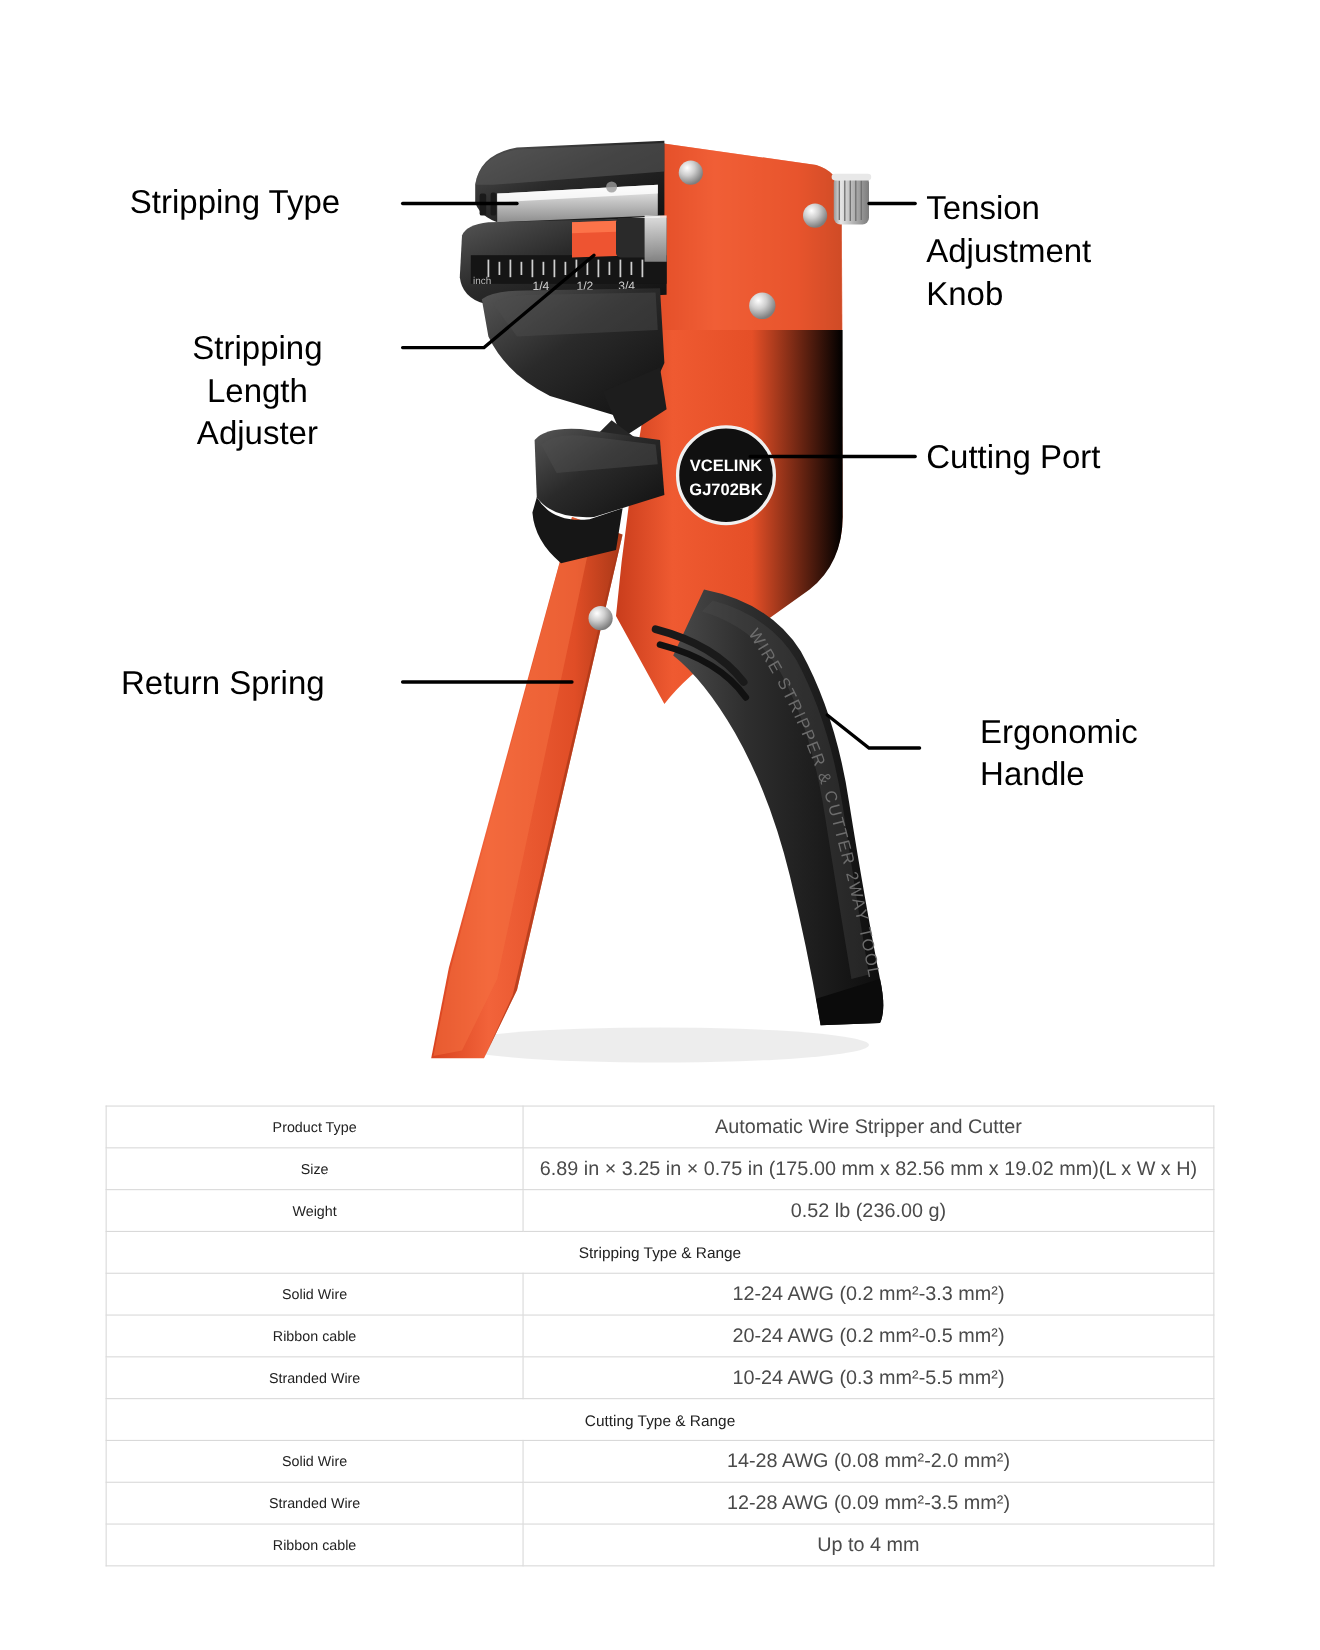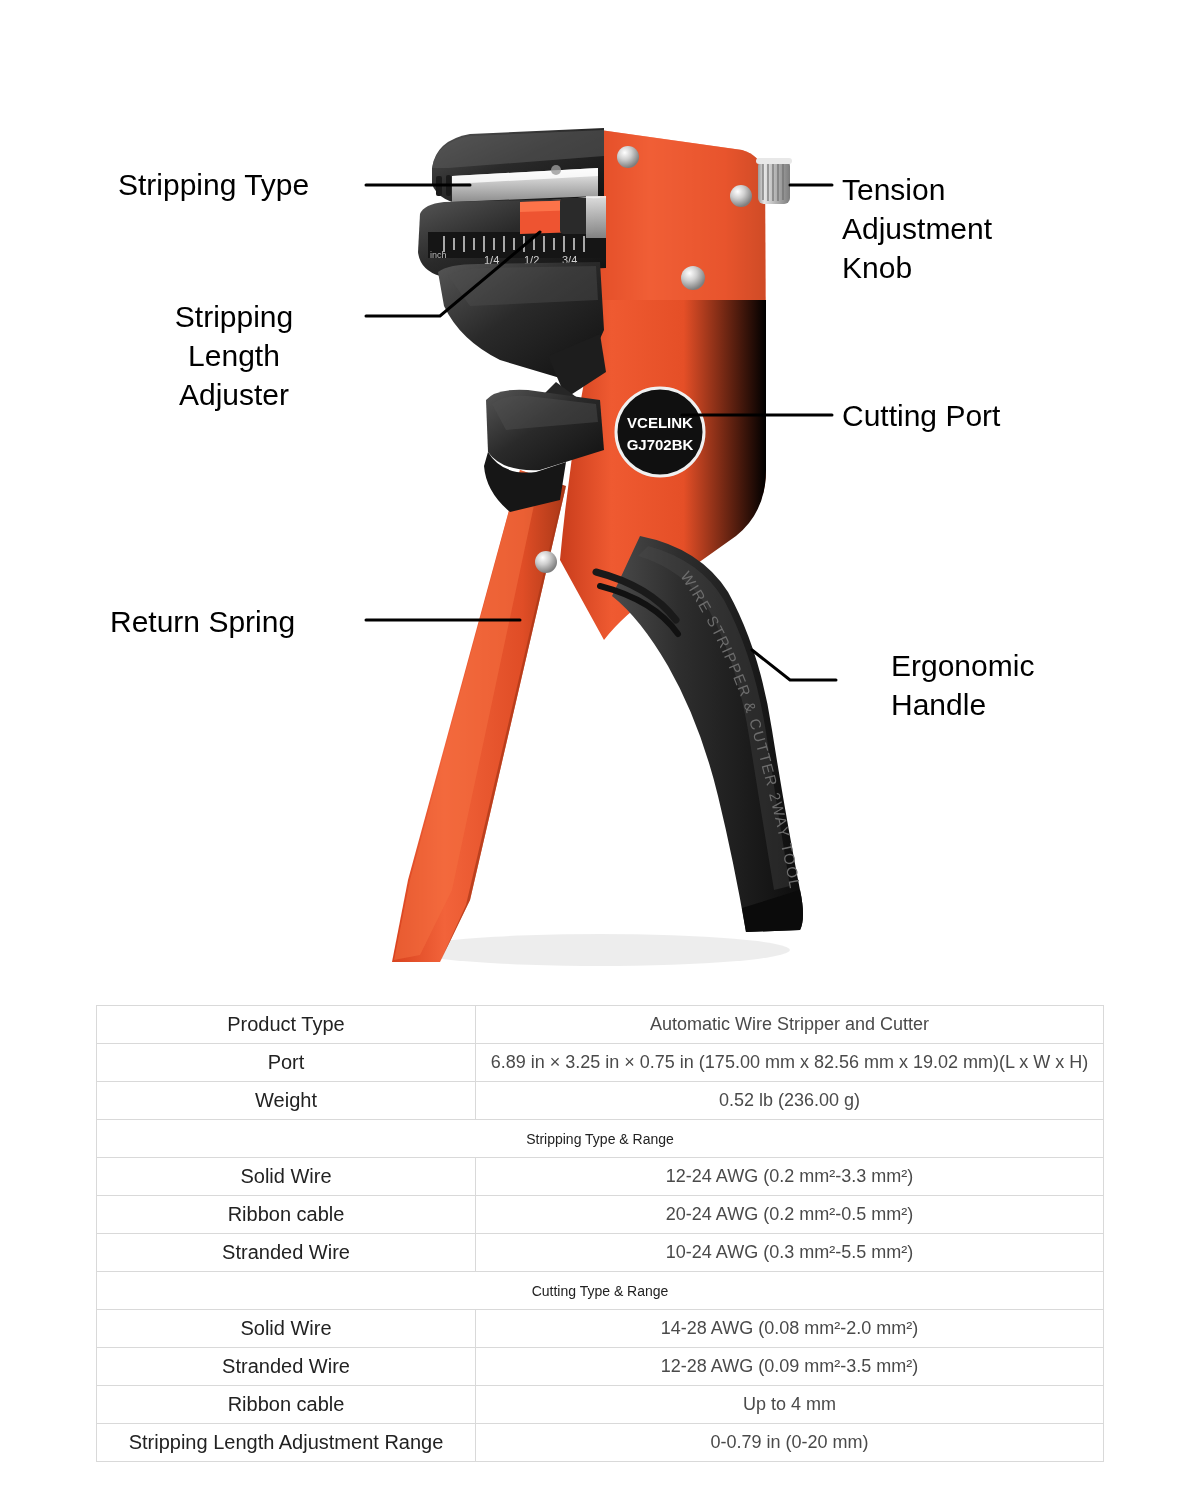--- a/index.html
+++ b/index.html
@@ -78,21 +78,21 @@
     border: 1px solid #d9d9d9;
     height: 37px;
     padding: 0 6px;
     text-align: center;
     vertical-align: middle;
     font-size: 16px;
     color: #404040;
   }
   #spec-table td.label-cell {
     width: 366px;
-    font-size: 20px;
+    font-size: 13px;
     color: #222222;
   }
   #spec-table td.value-cell {
     font-size: 18px;
     color: #4a4a4a;
   }
   #spec-table td.section-cell {
     font-size: 14px;
     color: #222222;
   }
@@ -293,21 +293,21 @@
 Handle</div>
 </div>
 
 <table id="spec-table">
   <tbody id="spec-body">
       <tr>
         <td class="label-cell">Product Type</td>
         <td class="value-cell">Automatic Wire Stripper and Cutter</td>
       </tr>
       <tr>
-        <td class="label-cell">Port</td>
+        <td class="label-cell">Size</td>
         <td class="value-cell">6.89 in × 3.25 in × 0.75 in (175.00 mm x 82.56 mm x 19.02 mm)(L x W x H)</td>
       </tr>
       <tr>
         <td class="label-cell">Weight</td>
         <td class="value-cell">0.52 lb (236.00 g)</td>
       </tr>
       <tr>
         <td class="section-cell" colspan="2">Stripping Type &amp; Range</td>
       </tr>
       <tr>
@@ -330,18 +330,14 @@
         <td class="value-cell">14-28 AWG (0.08 mm²-2.0 mm²)</td>
       </tr>
       <tr>
         <td class="label-cell">Stranded Wire</td>
         <td class="value-cell">12-28 AWG (0.09 mm²-3.5 mm²)</td>
       </tr>
       <tr>
         <td class="label-cell">Ribbon cable</td>
         <td class="value-cell">Up to 4 mm</td>
       </tr>
-      <tr>
-        <td class="label-cell">Stripping Length Adjustment Range</td>
-        <td class="value-cell">0-0.79 in (0-20 mm)</td>
-      </tr>
     </tbody>
 </table>
 
 </body></html>

